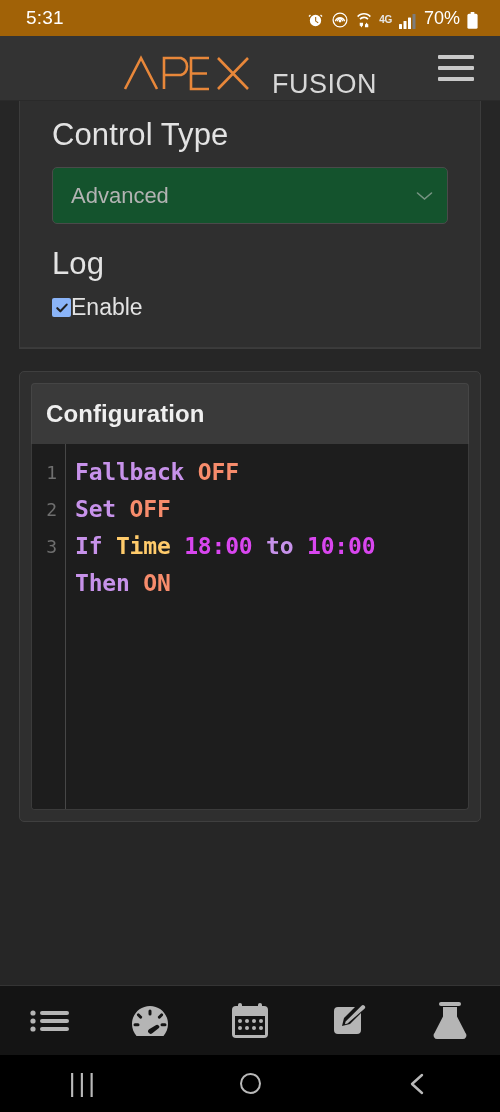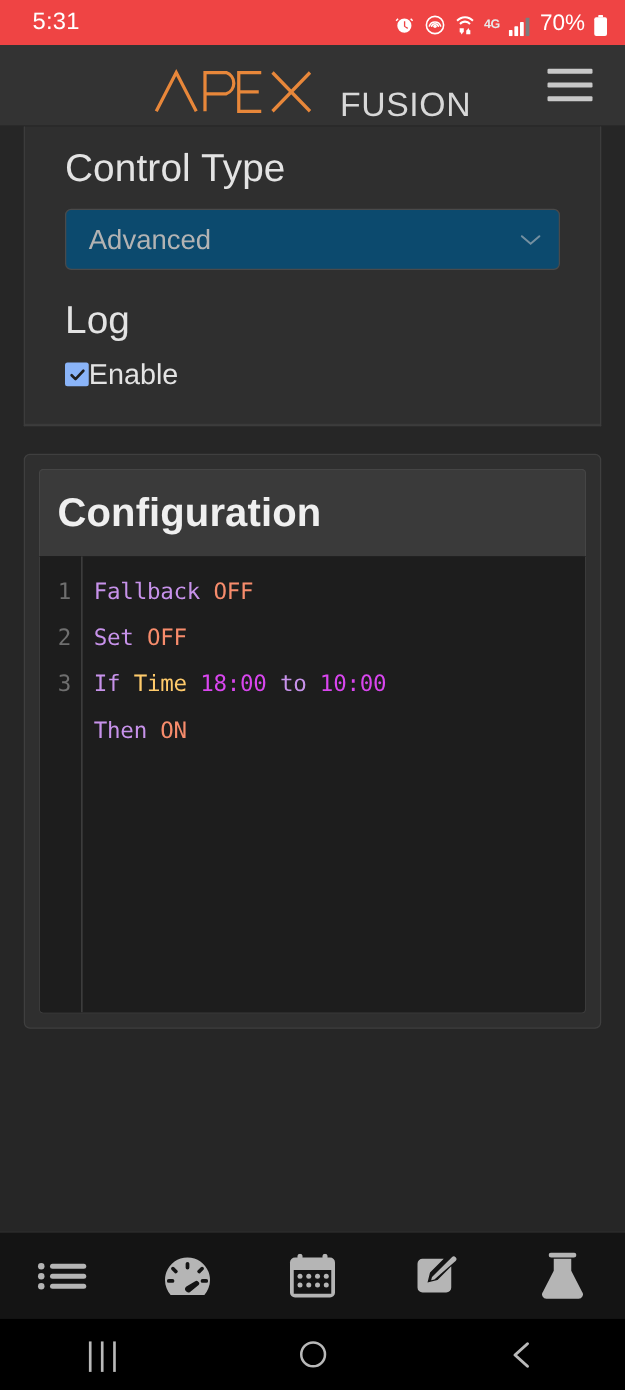--- a/index.html
+++ b/index.html
@@ -12,23 +12,23 @@
   #app {
     position: relative;
     width: 500px; height: 1112px;
     background: #262626;
     display: flex; flex-direction: column;
   }
 
   
   .statusbar {
     height: 36px; flex: 0 0 36px;
-    background: #ef4444;
+    background: #a16207;
     display: flex; align-items: center;
-    padding: 0 14px 0 26px;
+    padding: 0 22px 0 26px;
     color: #fff;
   }
   .status-time { font-size: 19px; letter-spacing: .2px; }
   .status-icons {
     margin-left: auto;
     display: flex; align-items: flex-end; gap: 7px;
   }
   .status-icons svg { display: block; }
   .net-label {
     font-size: 10px; font-weight: bold; color: #e8e8e8;
@@ -82,22 +82,22 @@
   .panel-top {
     padding: 16px 32px 26px 32px;
     border-bottom: 1px solid #3a3a3a;
   }
   .field-label {
     font-size: 31px; color: #e3e3e3;
     font-weight: 400; letter-spacing: .1px;
   }
   .select-box {
     margin-top: 14px;
-    height: 49px;
-    background: #0c4a6e;
+    height: 57px;
+    background: #14532d;
     border: 1px solid #4a4a4a;
     border-radius: 5px;
     display: flex; align-items: center;
     padding: 0 14px 0 18px;
     cursor: pointer;
   }
   .select-value {
     font-size: 22px; color: #b3b3b3;
     flex: 1 1 auto;
   }
@@ -126,21 +126,21 @@
     padding: 11px;
   }
   .config-head {
     background: #3a3a3a;
     border: 1px solid #454545;
     border-bottom: none;
     border-radius: 4px 4px 0 0;
     padding: 16px 0 16px 14px;
   }
   .config-title {
-    font-size: 32px; font-weight: bold; color: #efefef;
+    font-size: 24px; font-weight: bold; color: #efefef;
     letter-spacing: .1px;
   }
   .editor {
     background: #1d1d1d;
     border: 1px solid #3b3b3b;
     border-top: none;
     border-radius: 0 0 4px 4px;
     height: 366px;
     display: flex;
     font-family: "DejaVu Sans Mono", monospace;
@@ -158,22 +158,23 @@
   .gutter div {
     font-size: 18px; color: #6f6f6f;
     line-height: 37px; height: 37px;
   }
   .code {
     flex: 1 1 auto;
     padding: 10px 0 0 9px;
     white-space: pre;
   }
   .code .ln {
-    font-size: 18px; line-height: 37px; height: 37px;
+    font-size: 23px; line-height: 37px; height: 37px;
     letter-spacing: -.2px;
+    font-weight: bold;
   }
   .t-kw   { color: #c792ea; }
   .t-val  { color: #f78c6c; }
   .t-fn   { color: #ffcb6b; }
   .t-num  { color: #d946ef; }
 
   
   .footer {
     padding: 28px 19px 0 19px;
     font-size: 23px; line-height: 39px;

